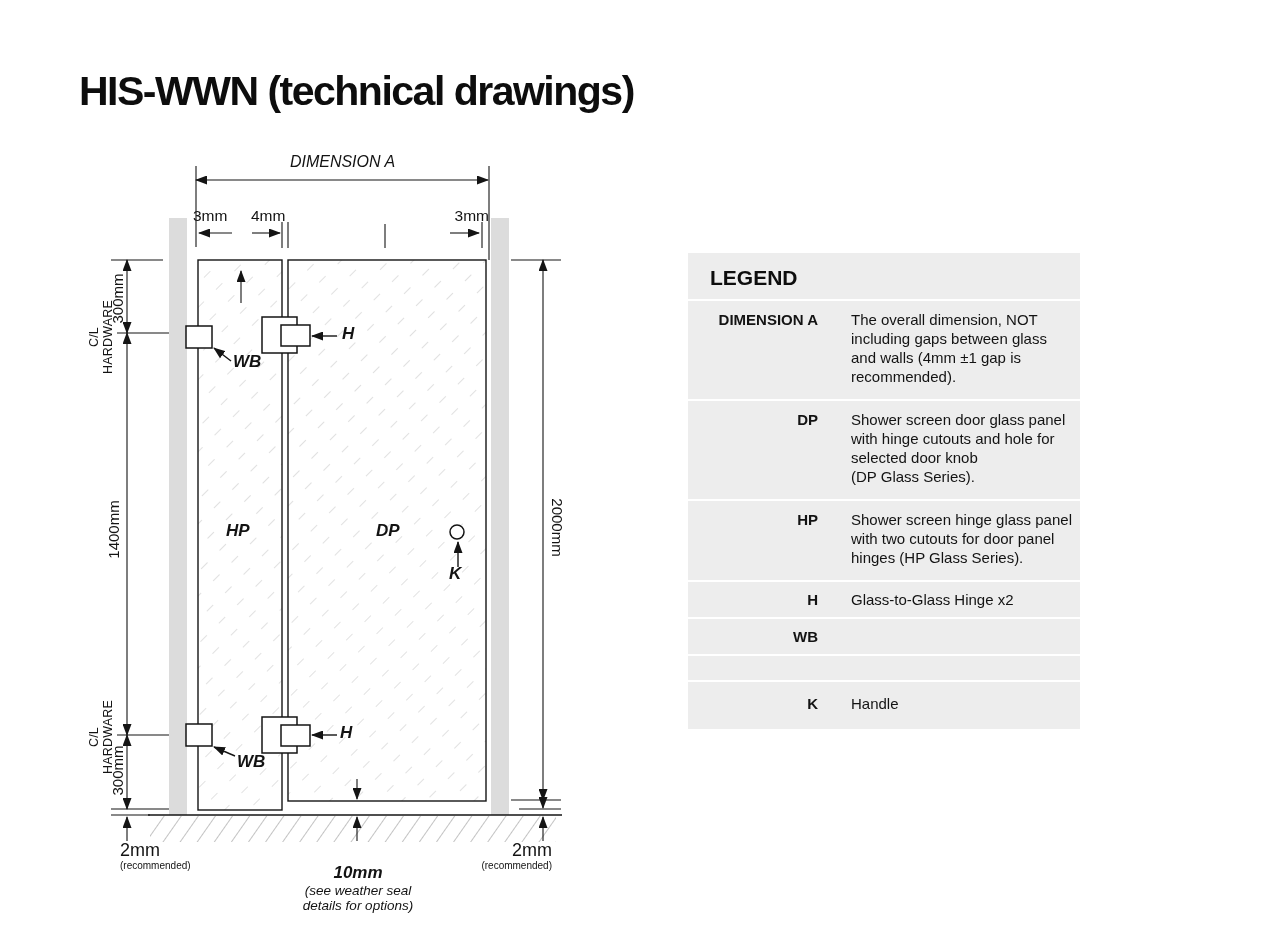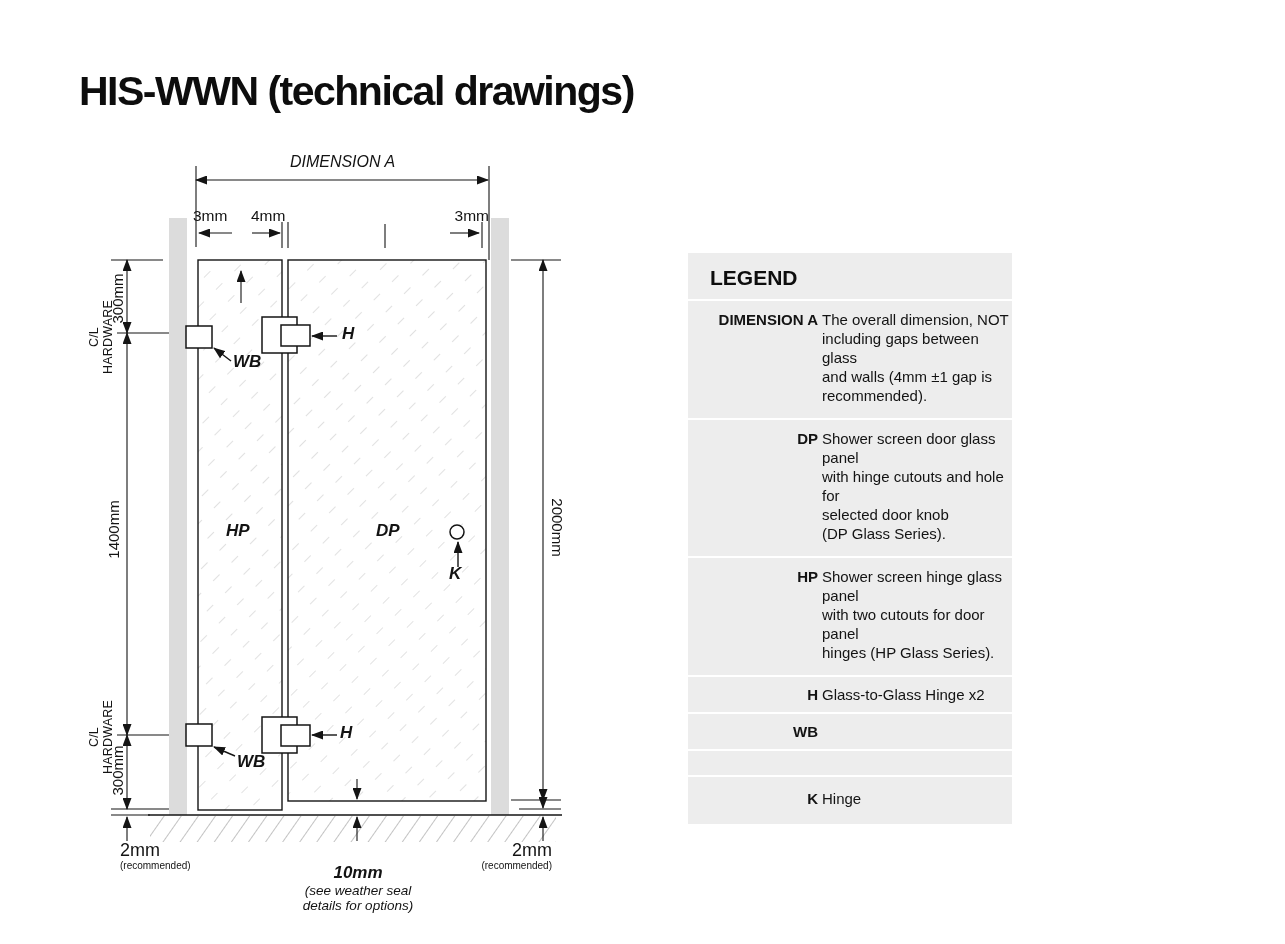--- a/index.html
+++ b/index.html
@@ -21,30 +21,30 @@
   .vlabel{position:absolute;text-align:center;white-space:pre-line;font-size:15px;line-height:15px;}
   .rot-ccw{transform:rotate(-90deg);}
   .rot-cw{transform:rotate(90deg);}
   .clhw{font-size:12.5px;line-height:14px;letter-spacing:0.2px;}
   .panel-tag{font-size:17px;font-weight:bold;font-style:italic;}
   .gap-note-big{font-size:18px;}
   .gap-note-small{font-size:10px;margin-top:-1px;}
   .seal-big{font-size:17px;font-weight:bold;}
   .seal-small{font-size:13.5px;line-height:15px;white-space:pre-line;}
   
-  .legend{position:absolute;left:688px;top:253px;width:324px;}
+  .legend{position:absolute;left:688px;top:253px;width:392px;}
   .legend-box{background:#ededed;}
   .legend-title{font-size:21px;font-weight:bold;padding:13px 0 9px 22px;color:#0d0d0d;}
   .legend-sep{height:2px;background:#ffffff;}
   .legend-row{display:flex;padding:9px 0 13px 0;}
   .legend-row.compact{padding:8px 0;}
   .legend-row.empty{height:24px;padding:0;}
   .legend-row.krow{padding:12px 0 16px 0;}
   .legend-row .lab{width:130px;flex:none;text-align:right;font-weight:bold;font-size:15px;line-height:19px;}
-  .legend-row .desc{margin-left:4px;flex:1;font-size:15px;line-height:19px;white-space:pre-line;}
+  .legend-row .desc{margin-left:33px;flex:1;font-size:15px;line-height:19px;white-space:pre-line;}
   .legend-row .desc.oneline{white-space:nowrap;overflow:visible;}
   .legend-foot{margin-top:9px;text-align:center;font-style:italic;font-size:14.5px;}
 </style>
 </head>
 <body>
 
 <h1 class="page-title">HIS-WWN (technical drawings)</h1>
 
 <div class="drawing">
 
@@ -216,16 +216,16 @@
     <div class="legend-sep"></div>
 
     <div class="legend-row empty">
       <div class="lab"></div>
       <div class="desc"></div>
     </div>
     <div class="legend-sep"></div>
 
     <div class="legend-row krow">
       <div class="lab">K</div>
-      <div class="desc">Hinge</div>
+      <div class="desc">Handle</div>
     </div>
   </div>
 </div>
 
 </body></html>

